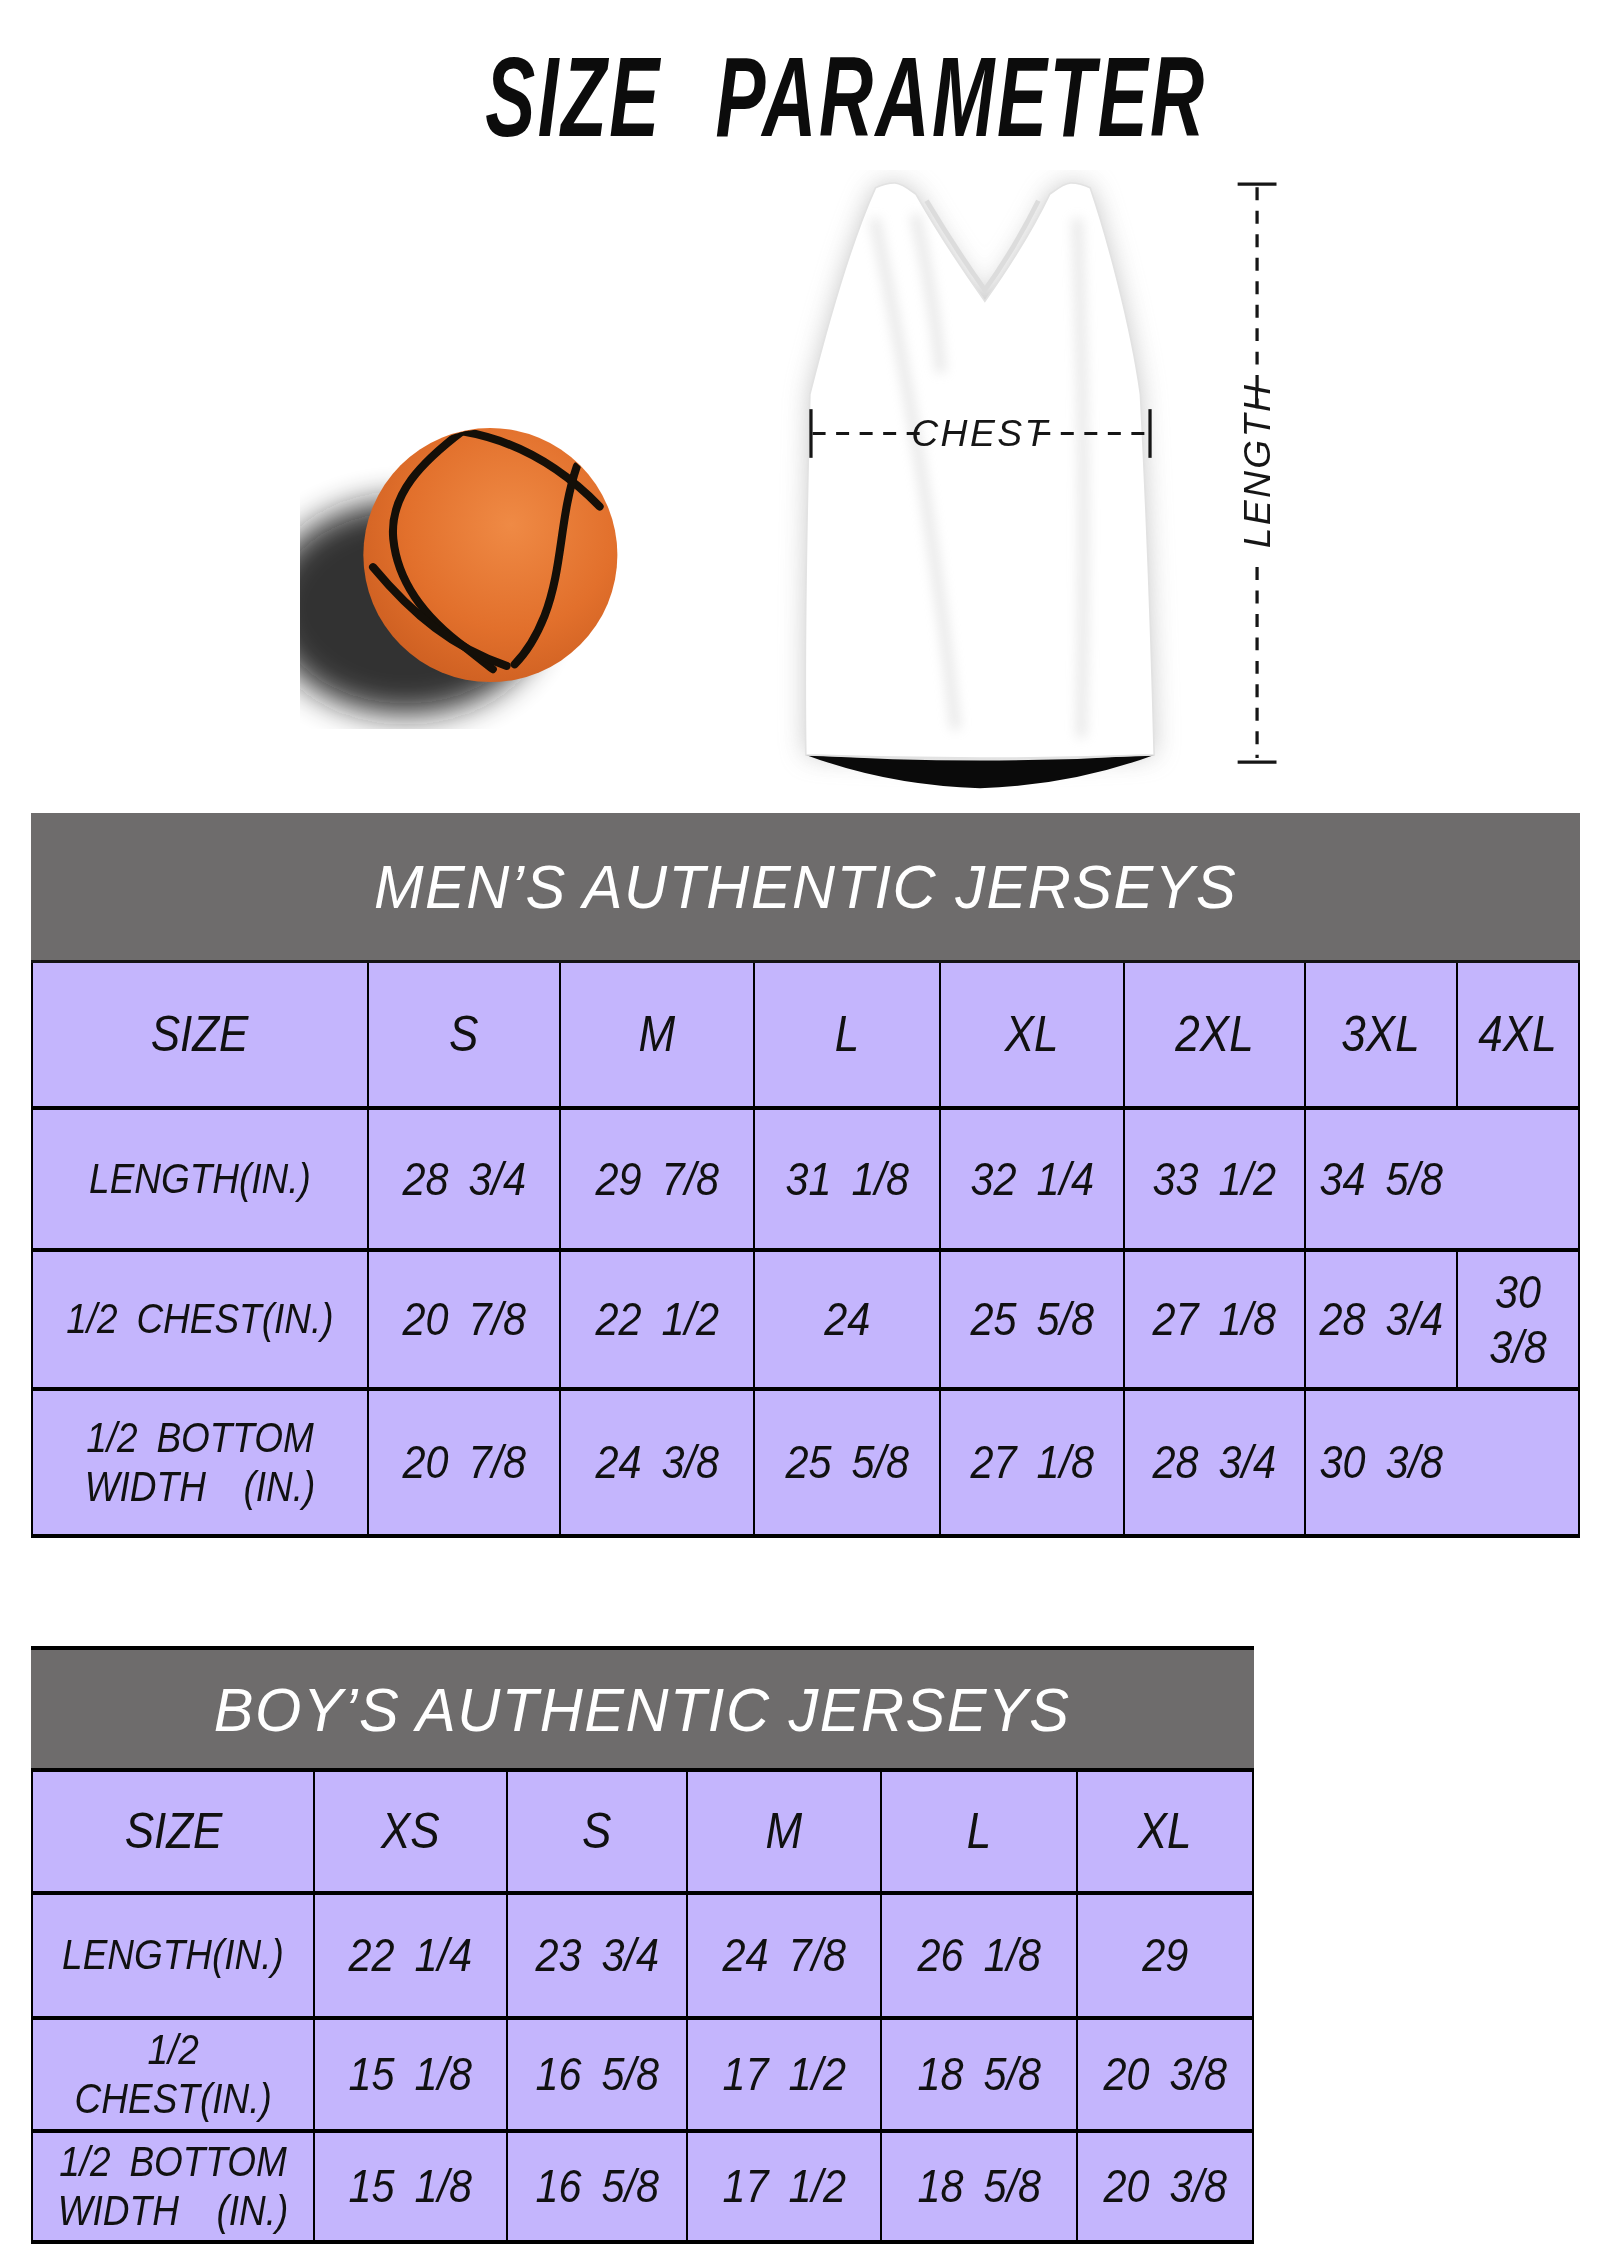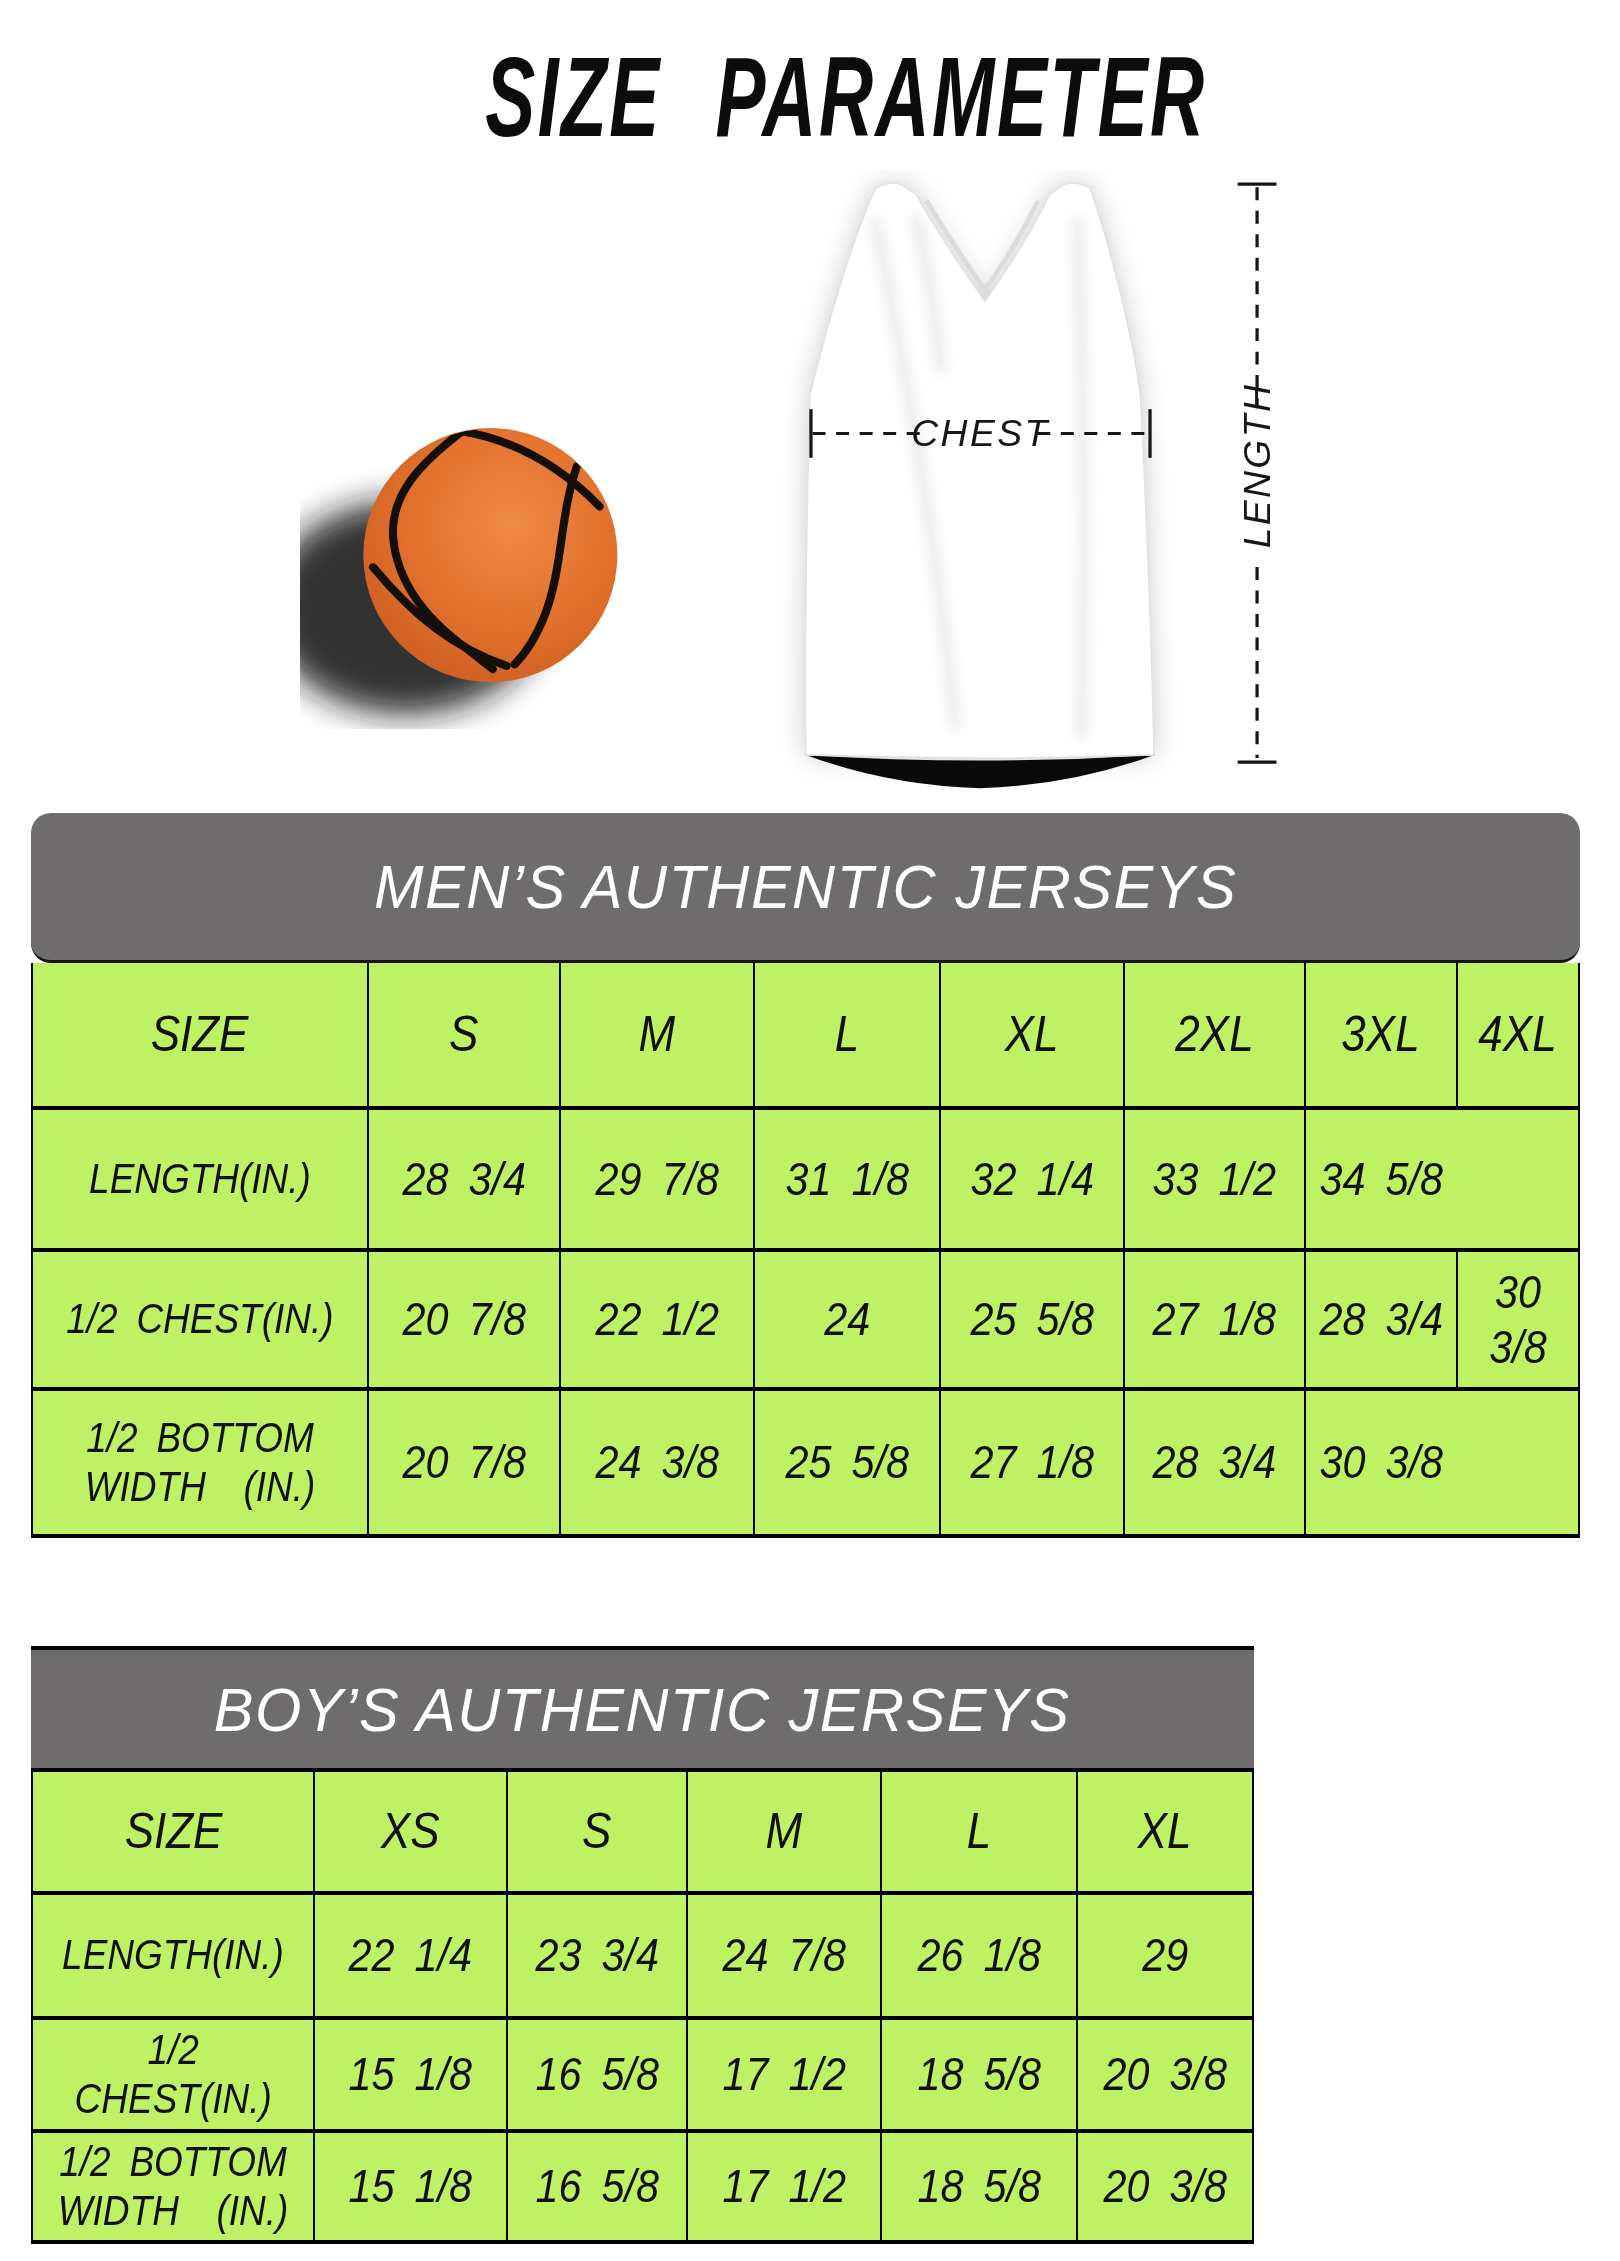--- a/index.html
+++ b/index.html
@@ -14,21 +14,21 @@
   
   .figure{position:absolute;}
   svg{display:block;}
   .ann-text{font-family:"Liberation Sans",sans-serif;font-size:46px;letter-spacing:3px;fill:#161616;}
 
   
   .tbl{position:absolute;left:31px;}
   .banner{background:#6E6C6C;display:flex;align-items:center;justify-content:center;}
   .banner-text{color:#ffffff;font-size:62px;letter-spacing:1.6px;white-space:nowrap;
                display:inline-block;transform:scaleX(0.96);}
-  .gridbody{border-left:2.4px solid #000;border-right:2.4px solid #000;border-bottom:4.9px solid #000;background:#bef264;}
+  .gridbody{border-left:2.4px solid #000;border-right:2.4px solid #000;border-bottom:4.9px solid #000;background:#c4b5fd;}
   .tr{display:grid;border-bottom:4px solid #000;}
   .tr:last-child{border-bottom:none;}
   .mrow{grid-template-columns:21.6% 12.45% 12.55% 12.05% 11.9% 11.7% 9.85% 7.9%;}
   .brow{grid-template-columns:23% 15.8% 14.8% 15.85% 16.1% 14.45%;}
   .td{display:flex;align-items:center;justify-content:center;overflow:hidden;}
   .td + .td{border-left:2.4px solid #000;}
   .hd .cx{font-size:50px;font-weight:500;}
   .val{font-size:47px;}
   .lbl{font-size:42px;}
   .cx{display:inline-block;transform:scaleX(0.88);white-space:pre-wrap;text-align:center;
@@ -112,21 +112,21 @@
     <g stroke="#161616" stroke-width="4">
       <line x1="18" y1="5" x2="66" y2="5"></line>
       <line x1="42" y1="9" x2="42" y2="282" stroke-dasharray="16 13"></line>
       <line x1="42" y1="478" x2="42" y2="714" stroke-dasharray="16 13"></line>
       <line x1="18" y1="719" x2="66" y2="719"></line>
     </g>
     <text class="ann-text" transform="translate(58,455) rotate(-90)" text-anchor="start">LENGTH</text>
   </svg>
 
   <section class="tbl" style="top:813px;width:1549px;">
-    <div class="banner" style="height:147px;border-bottom:3.2px solid #141414;border-radius:20px;">
+    <div class="banner" style="height:147px;border-bottom:3.2px solid #141414;">
       <span class="banner-text">MEN’S AUTHENTIC JERSEYS</span>
     </div>
     <div class="gridbody">
       <div class="tr mrow m-r0 hd">
         <div class="td">
             <span class="cx">SIZE</span>
           </div>
         <div class="td">
             <span class="cx">S</span>
           </div>

